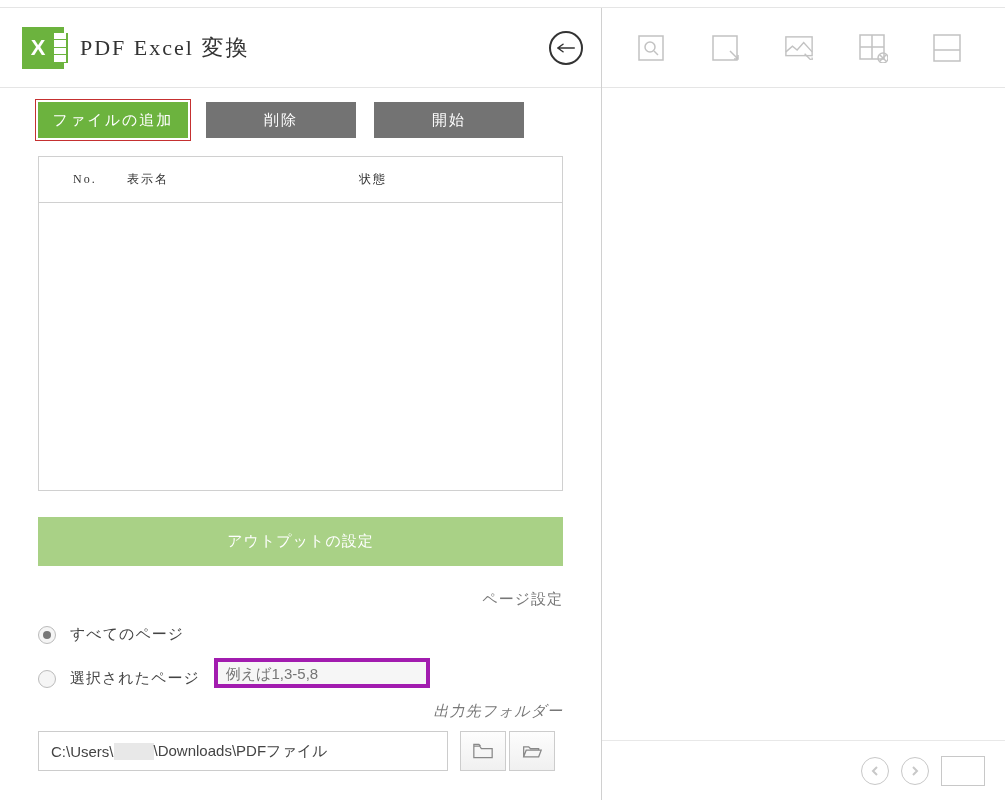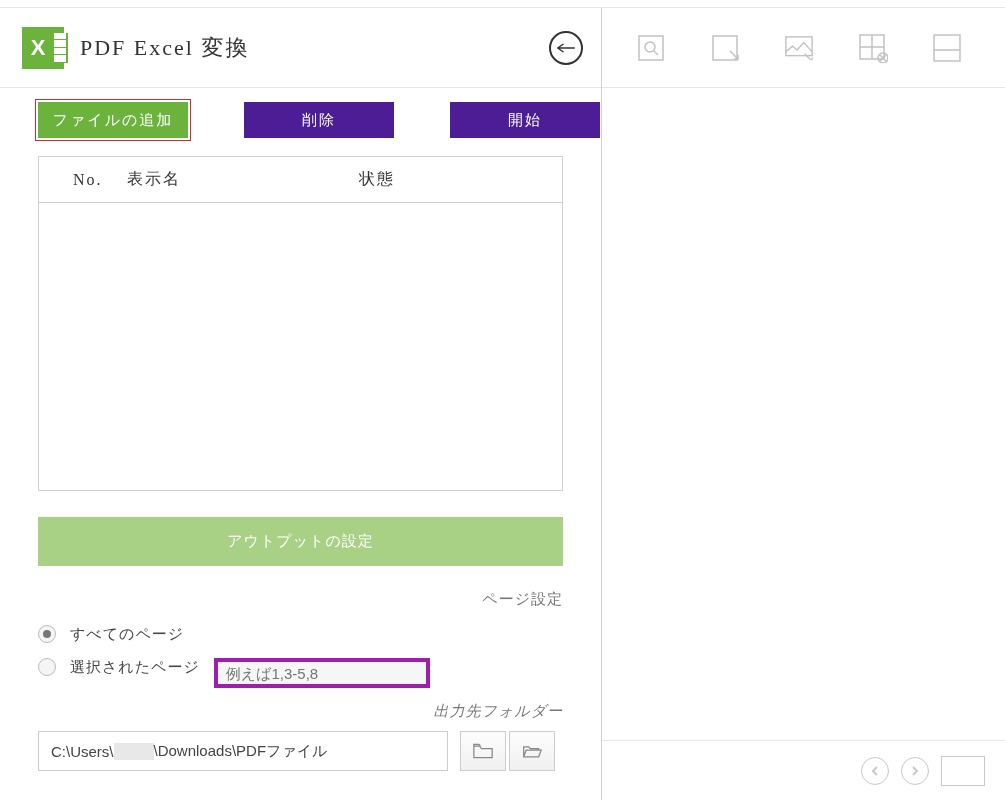--- a/index.html
+++ b/index.html
@@ -83,56 +83,56 @@
       display: flex;
       align-items: center;
       justify-content: center;
       cursor: pointer;
       background:#fff;
     }
     .back-btn svg { width: 18px; height: 12px; }
     
     .btn-row {
       display: flex;
-      gap: 40px;
+      gap: 18px;
       padding: 14px 38px 18px 38px;
     }
     .btn {
       flex: 0 0 150px;
       height: 36px;
       border: none;
       color: #fff;
       font-size: 15px;
       cursor: pointer;
       letter-spacing: 2px;
       display:flex;
       align-items:center;
       justify-content:center;
     }
     .btn-primary {
       background: #6cb33e;
       outline: 1px solid #c53030;
       outline-offset: 2px;
     }
-    .btn-secondary { background: #4c1d95; margin-left: 16px; }
+    .btn-secondary { background: #737373; }
     
     .file-table {
       margin: 0 38px 26px 38px;
       border: 1px solid #d0d0d0;
       height: 335px;
       display: flex;
       flex-direction: column;
     }
     .table-header {
       height: 46px;
       border-bottom: 1px solid #d0d0d0;
       display: flex;
       align-items: center;
       padding-left: 34px;
-      font-size: 16px;
+      font-size: 12px;
       color: #333;
       letter-spacing: 2px;
       font-family: "MS Mincho", serif;
     }
     .th-no { width: 54px; }
     .th-name { width: 232px; }
     .th-status {}
     .table-body { flex:1; background:#fff; }
     
     .section-btn {
@@ -151,21 +151,21 @@
       color: #777;
       font-size: 15px;
     }
     .settings-label {
       margin-bottom: 16px;
       letter-spacing: 1px;
       text-align: right;
     }
     .radio-row {
       display: flex;
-      align-items: flex-start;
+      align-items: flex-end;
       margin-bottom: 14px;
       gap: 14px;
     }
     .radio {
       width: 18px;
       height: 18px;
       border: 1px solid #bbb;
       background: #f5f5f5;
       border-radius: 50%;
       display:flex;

